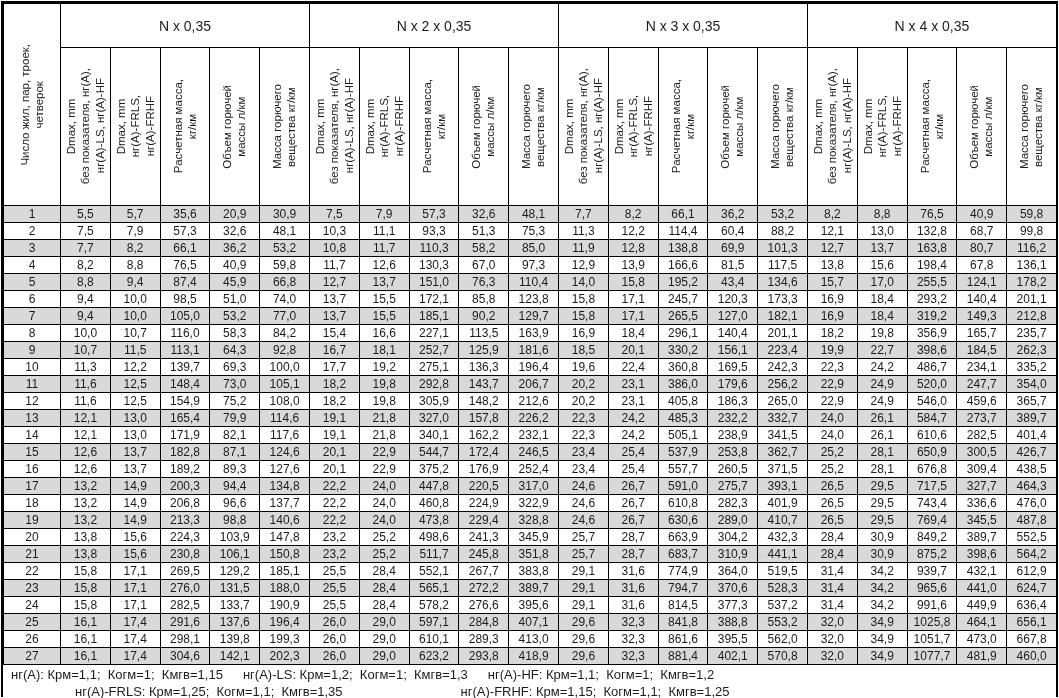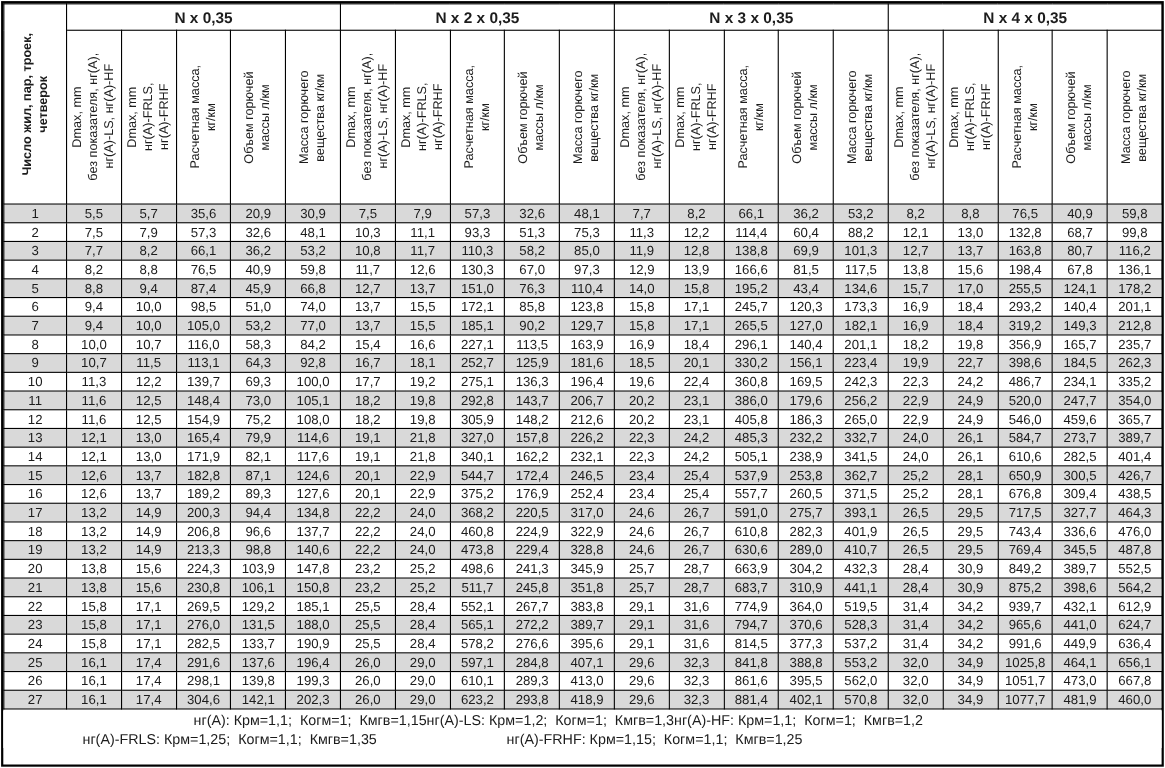--- a/index.html
+++ b/index.html
@@ -22,23 +22,23 @@
   table.main th, table.main td {
     border: 1px solid #000;
     padding: 0;
     text-align: center;
     vertical-align: middle;
     overflow: hidden;
   }
   col.c-num { width: 57px; }
   col.c-val { width: 49.8px; }
   tr.group-row th {
-    height: 24px;
+    height: 44px;
     font-size: 14px;
-    font-weight: bold;
+    font-weight: normal;
   }
   tr.colhead-row th { height: 158px; font-weight: normal; }
   th.corner { font-weight: normal; }
   .rot {
     writing-mode: vertical-rl;
     transform: rotate(180deg);
     margin: 0 auto;
     white-space: pre-line;
     font-size: 11.5px;
     line-height: 1.25;
@@ -57,21 +57,21 @@
     font-size: 13px;
     background: #fff;
   }
   .fnrow {
     display: flex;
     align-items: center;
     height: 17px;
     line-height: 17px;
     white-space: pre;
   }
-  .fnrow1 { justify-content: center; padding: 0 52px 0 8px; margin-top: 1px; }
+  .fnrow1 { justify-content: flex-start; padding: 0 52px 0 8px; margin-top: 1px; gap: 20px; }
   .fnrow2 .fn-frls { margin-left: 72px; }
   .fnrow2 .fn-frhf { margin-left: 118px; }
 </style>
 </head>
 <body>
 
 <div class="wrap">
   <table class="main">
     <colgroup>
       <col class="c-num">
@@ -569,21 +569,21 @@
         </tr>
         <tr class="shaded">
           <td>17</td>
           <td>13,2</td>
           <td>14,9</td>
           <td>200,3</td>
           <td>94,4</td>
           <td>134,8</td>
           <td>22,2</td>
           <td>24,0</td>
-          <td>368,2</td>
+          <td>447,8</td>
           <td>220,5</td>
           <td>317,0</td>
           <td>24,6</td>
           <td>26,7</td>
           <td>591,0</td>
           <td>275,7</td>
           <td>393,1</td>
           <td>26,5</td>
           <td>29,5</td>
           <td>717,5</td>

